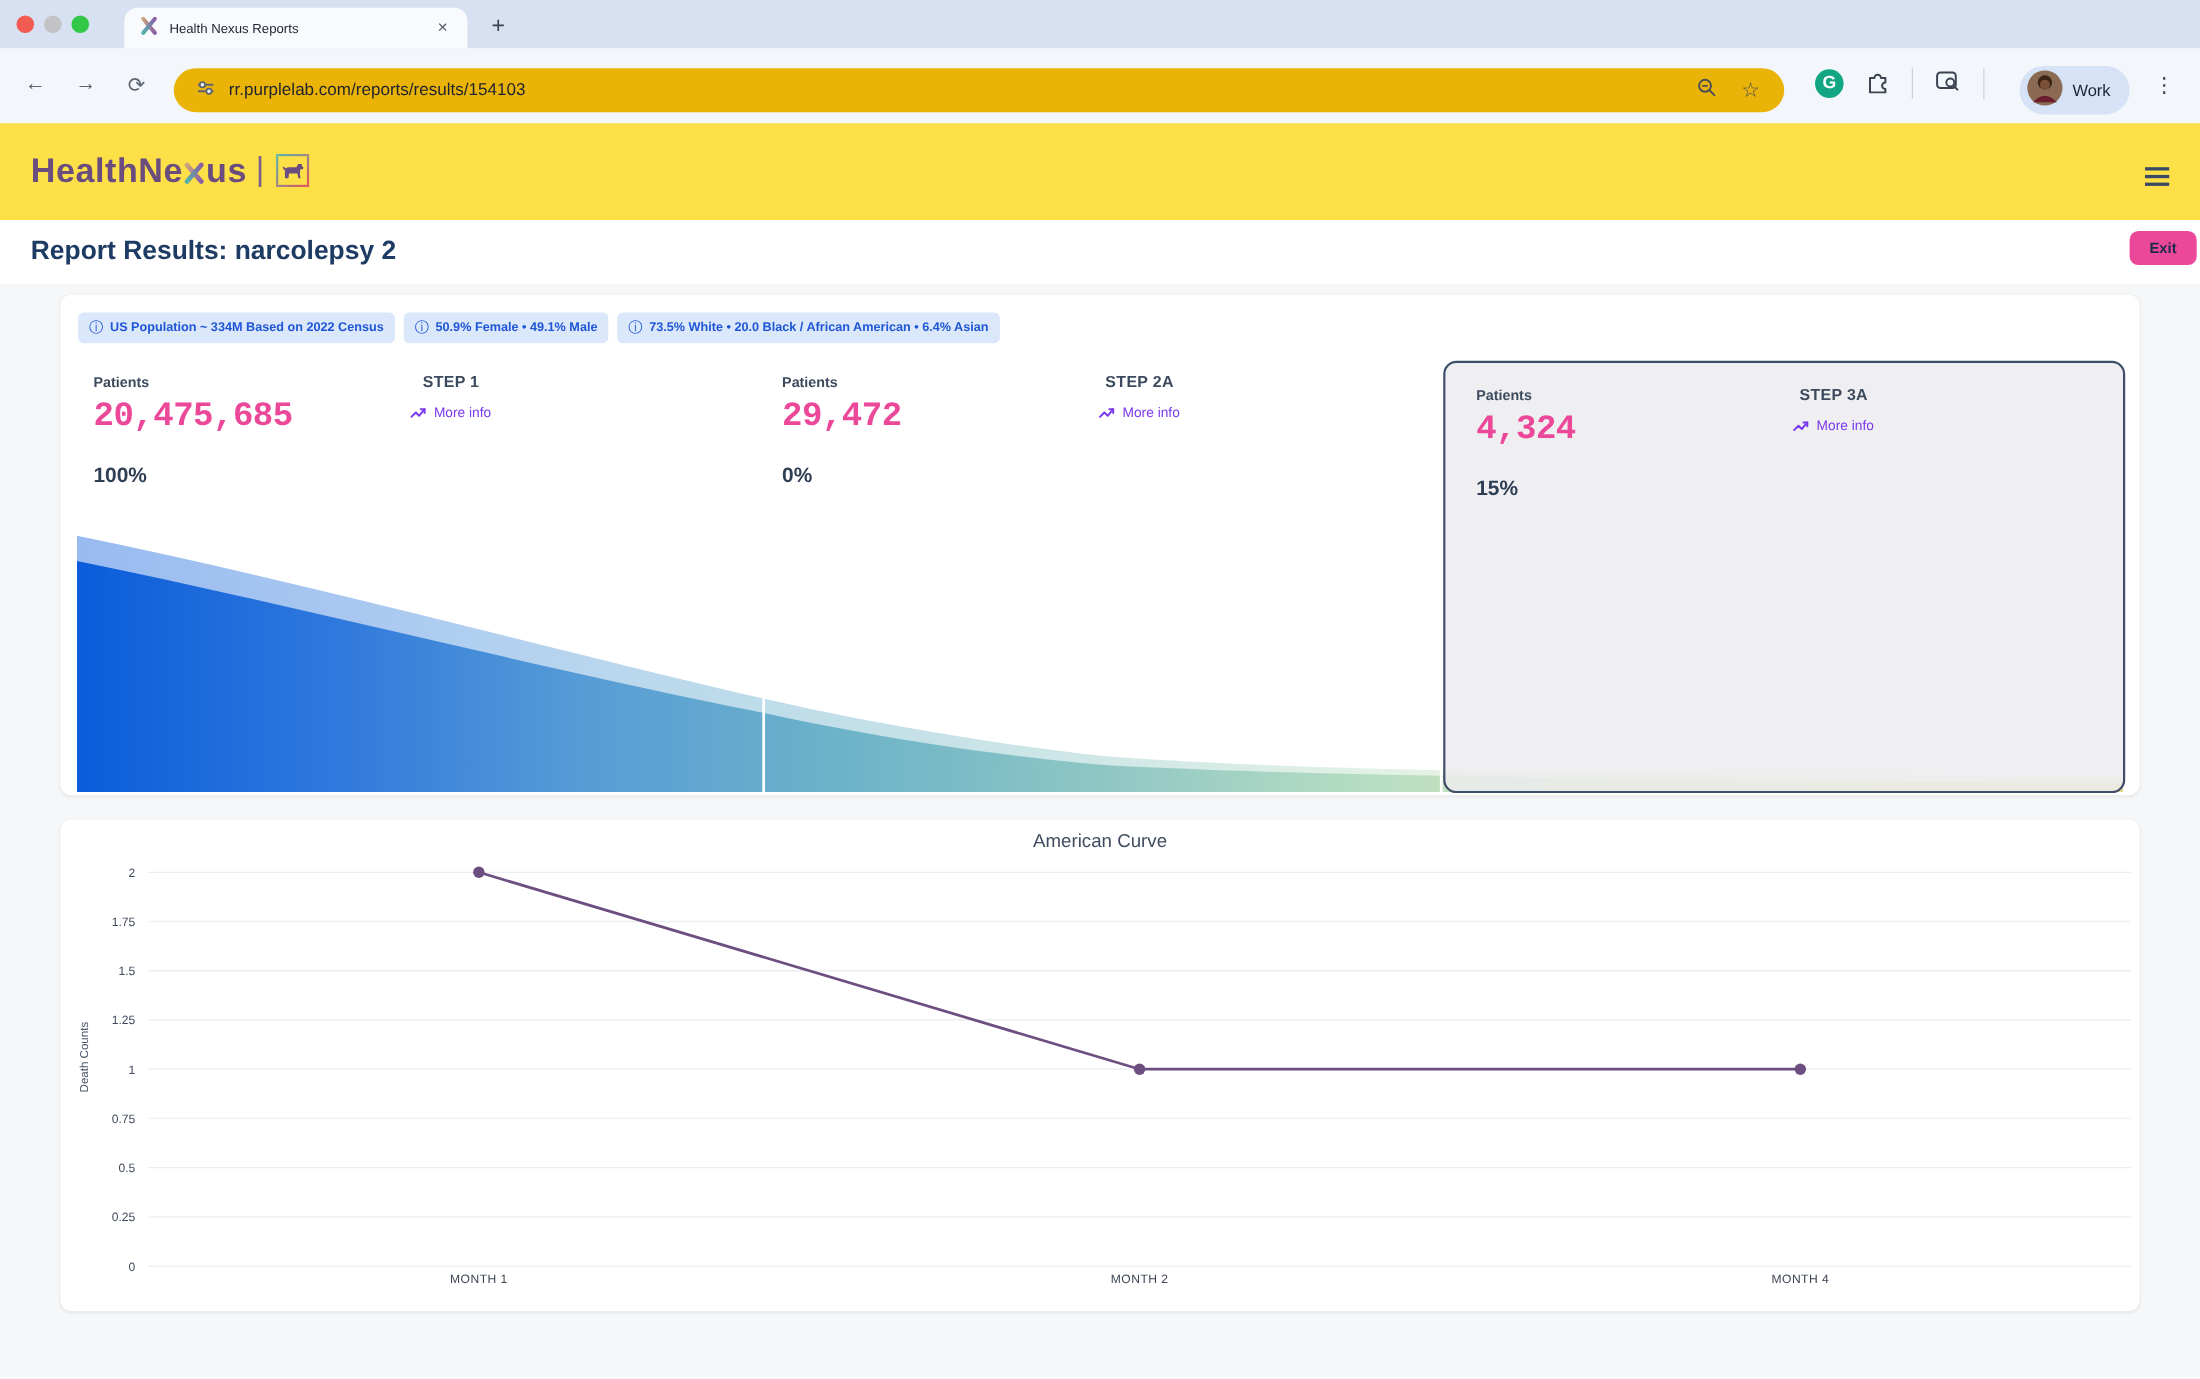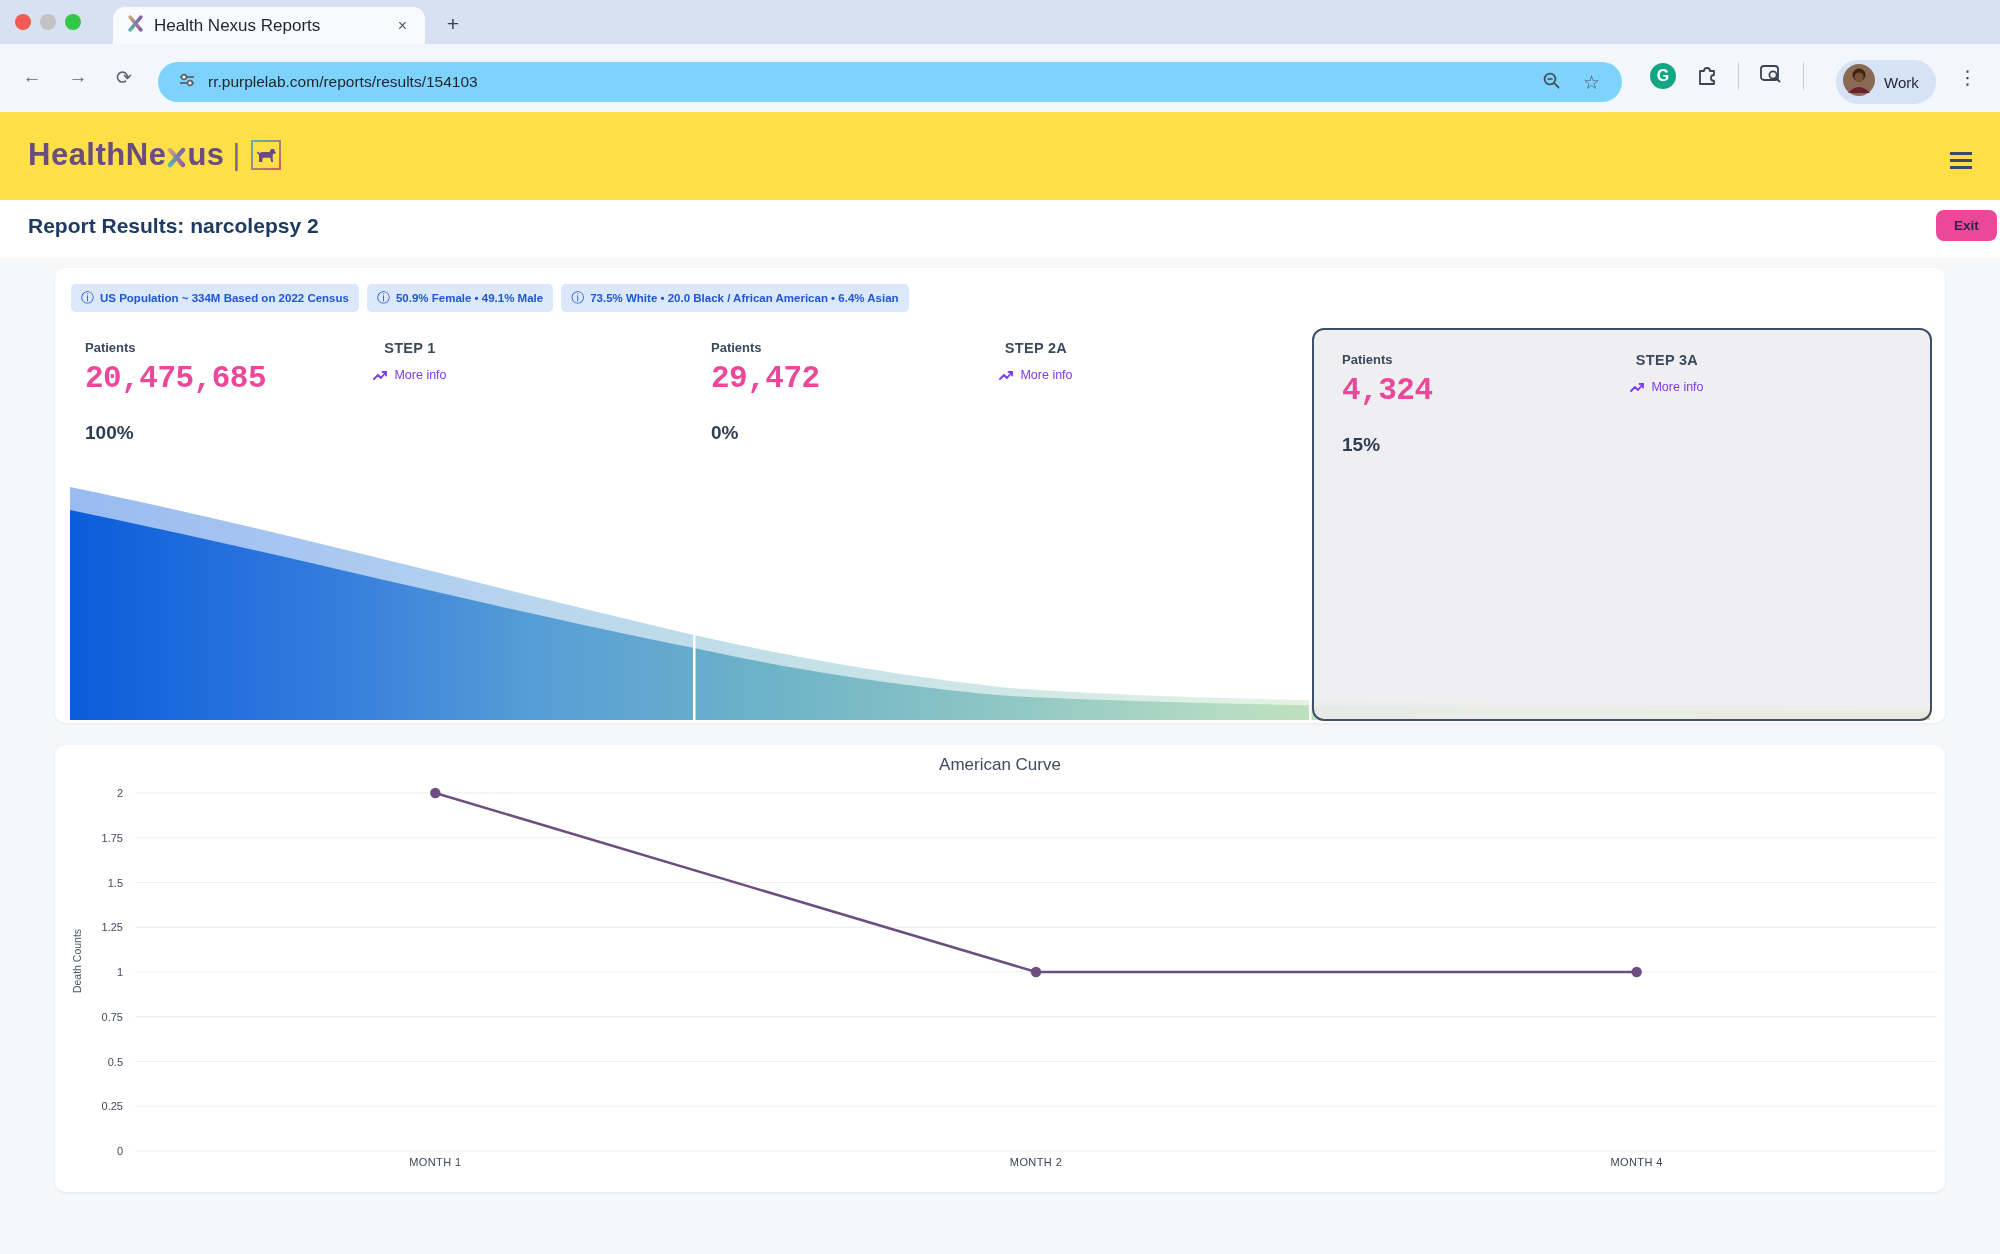--- a/index.html
+++ b/index.html
@@ -7,28 +7,28 @@
   .page { position:relative; width:2000px; height:1254px; overflow:hidden; background:#f6f7f8; }
 
   
   .tabstrip { position:absolute; left:0; top:0; width:2000px; height:44px; background:#d7e1f1; }
   .traffic { position:absolute; top:14px; width:16px; height:16px; border-radius:50%; }
   .t-red { left:15px; background:#f15b51; }
   .t-mid { left:40px; background:#c3c3c5; }
   .t-grn { left:65px; background:#33c748; }
   .tab { position:absolute; left:113px; top:7px; width:312px; height:37px; background:#f8fafd;
          border-radius:12px 12px 0 0; display:flex; align-items:center; padding:0 14px; }
-  .tab-title { font-size:17px; color:#1f2430; flex:1; margin-left:10px; white-space:nowrap; }
+  .tab-title { font-size:12px; color:#1f2430; flex:1; margin-left:10px; white-space:nowrap; }
   .tab-close { font-size:16px; color:#565b64; cursor:default; padding:0 4px; }
   .newtab { position:absolute; left:438px; top:10px; font-size:21px; color:#3c4350; width:30px; height:30px;
             text-align:center; line-height:28px; }
   .toolbar { position:absolute; left:0; top:44px; width:2000px; height:68px; background:#f3f6fb; }
   .nav-ic { position:absolute; top:22px; font-size:19px; color:#5f6570; width:24px; text-align:center; }
   .omnibox { position:absolute; left:158px; top:62px; width:1464px; height:40px; border-radius:20px;
-             background:#7dd3fc; display:flex; align-items:center; }
+             background:#eab308; display:flex; align-items:center; }
   .siteinfo { margin-left:20px; }
   .url-text { font-size:15.5px; color:#1f232b; margin-left:12px; flex:1; }
   .omni-right { display:flex; align-items:center; gap:22px; margin-right:22px; }
   .star { font-size:19px; color:#4a4f57; }
   .ext-area { position:absolute; top:62px; display:flex; align-items:center; }
   .grammarly { width:26px; height:26px; border-radius:50%; background:#12a683; color:#fff; font-weight:bold;
                font-size:16px; text-align:center; line-height:26px; }
   .vsep { width:1px; height:28px; background:#c9cdd5; }
   .profile { position:absolute; left:1836px; top:60px; width:100px; height:44px; border-radius:22px;
              background:#d6e3f7; display:flex; align-items:center; }
@@ -40,21 +40,21 @@
   .logo { position:absolute; left:28px; top:22px; display:flex; align-items:center;
           font-size:31px; font-weight:600; color:#6a4d7e; letter-spacing:.5px; }
   .logo-div { margin:0 10px 0 8px; font-weight:300; color:#7b5f8d; font-size:30px; }
   .dog-badge { width:30px; height:30px; border:2px solid; border-image:linear-gradient(135deg,#56b6af,#e0565e) 1;
                display:flex; align-items:center; justify-content:center; }
   .hamburger { position:absolute; left:1950px; top:40px; width:22px; }
   .hamburger div { height:3px; background:#3a4a66; margin-bottom:4px; }
 
   
   .title-row { position:absolute; left:0; top:200px; width:2000px; height:58px; background:#fff; }
-  .report-title { position:absolute; left:28px; top:14px; font-size:21px; font-weight:bold; color:#1d3b63; }
+  .report-title { position:absolute; left:28px; top:14px; font-size:24px; font-weight:bold; color:#1d3b63; }
   .exit-btn { position:absolute; left:1936px; top:10px; padding:8px 18px; background:#ec4899; border:none;
               border-radius:8px; font-size:13.5px; font-weight:bold; color:#1c2b4a; cursor:pointer;
               font-family:"Liberation Sans", sans-serif; }
 
   
   .card { position:absolute; background:#fff; border-radius:10px; box-shadow:0 1px 3px rgba(0,0,0,.07); }
   .funnel-card { left:55px; top:268px; width:1890px; height:455px; }
   .chart-card { left:55px; top:745px; width:1890px; height:447px; }
 
   

